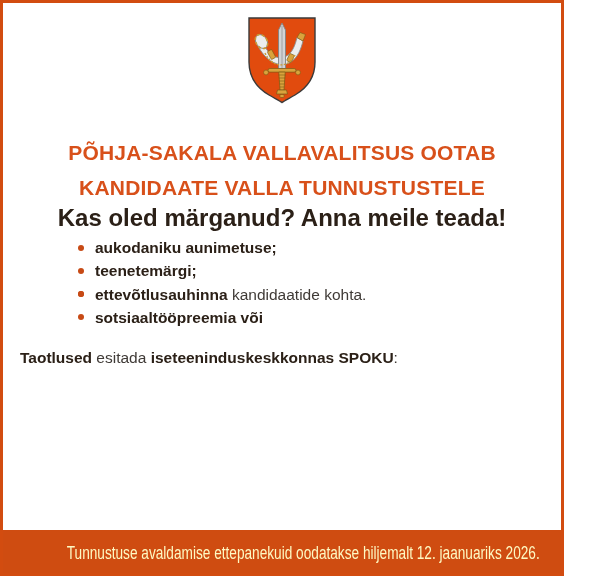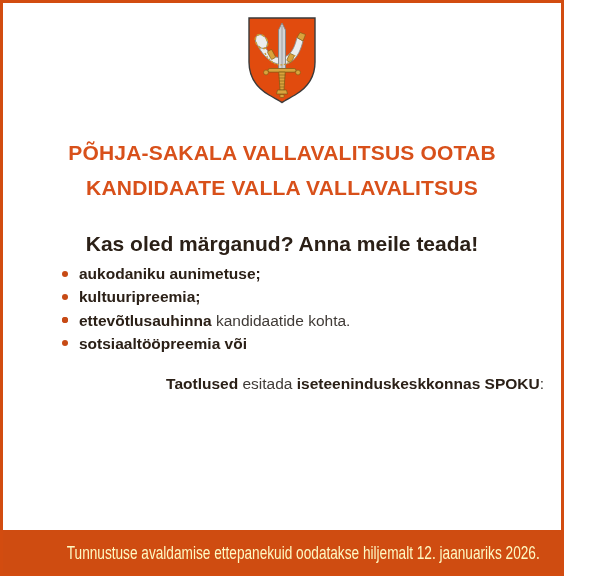--- a/index.html
+++ b/index.html
@@ -28,35 +28,35 @@
   .title{
     margin:27px 20px 0 20px;
     text-align:center;
     color:#d8501a;
     font-weight:bold;
     font-size:21px;
     line-height:34.5px;
     letter-spacing:0.2px;
   }
   .subtitle{
-    margin:26px 20px 0 20px;
+    margin:0 20px 0 20px;
     text-align:center;
     color:#2b2017;
     font-weight:bold;
-    font-size:21px;
+    font-size:24px;
     line-height:26px;
   }
   .intro{
     margin:25px 30px 0 48px;
     color:#3f3a36;
     font-size:15.5px;
     line-height:22px;
   }
   ul.awards{
-    margin:5px 0 0 0;
+    margin:5px 0 0 16px;
     padding:0 16px 0 62px;
     list-style:none;
   }
   ul.awards li{
     position:relative;
     padding-left:17px;
     font-size:15.5px;
     line-height:23.3px;
     color:#3f3a36;
   }
@@ -66,21 +66,21 @@
     width:6px;height:6px;
     border-radius:50%;
     background:#c74a15;
   }
   ul.awards li .b{
     font-weight:bold;
     color:#2b2017;
   }
   .apply{
     margin:17px 20px 0 20px;
-    text-align:right;
+    text-align:left;
     font-size:15.5px;
     line-height:24px;
     color:#3f3a36;
   }
   .apply .b{
     font-weight:bold;
     color:#2b2017;
   }
   .footer-bar{
     position:absolute;
@@ -139,32 +139,32 @@
         <path d="M30.5,74 H39.5 L40.5,78 H29.5 Z" fill="#d9a33c" stroke="#7a5a14" stroke-width="0.7"></path>
         <ellipse cx="35" cy="80" rx="2.4" ry="1.6" fill="#d9a33c" stroke="#7a5a14" stroke-width="0.6"></ellipse>
       </g>
 
       <path d="M18,37 C25,52 41,53 48,39" fill="none" stroke="#c89a35" stroke-width="1.4" stroke-dasharray="2 1.4"></path>
     </svg>
   </div>
 
   <div class="title">
     <div>PÕHJA-SAKALA VALLAVALITSUS OOTAB</div>
-    <div>KANDIDAATE VALLA VALLAVALITSUS</div>
+    <div>KANDIDAATE VALLA TUNNUSTUSTELE</div>
   </div>
 
   <div class="subtitle">Kas oled märganud? Anna meile teada!</div>
 
 
   <ul class="awards">
     <li>
       <span class="dot"></span><span class="b">aukodaniku aunimetuse;</span><span></span>
     </li>
     <li>
-      <span class="dot"></span><span class="b">kultuuripreemia;</span><span></span>
+      <span class="dot"></span><span class="b">teenetemärgi;</span><span></span>
     </li>
     <li>
       <span class="dot"></span><span></span>
     </li>
     <li>
       <span class="dot"></span><span class="b">ettevõtlusauhinna</span><span> kandidaatide kohta.</span>
     </li>
     <li>
       <span class="dot"></span><span class="b">sotsiaaltööpreemia või</span><span></span>
     </li>

